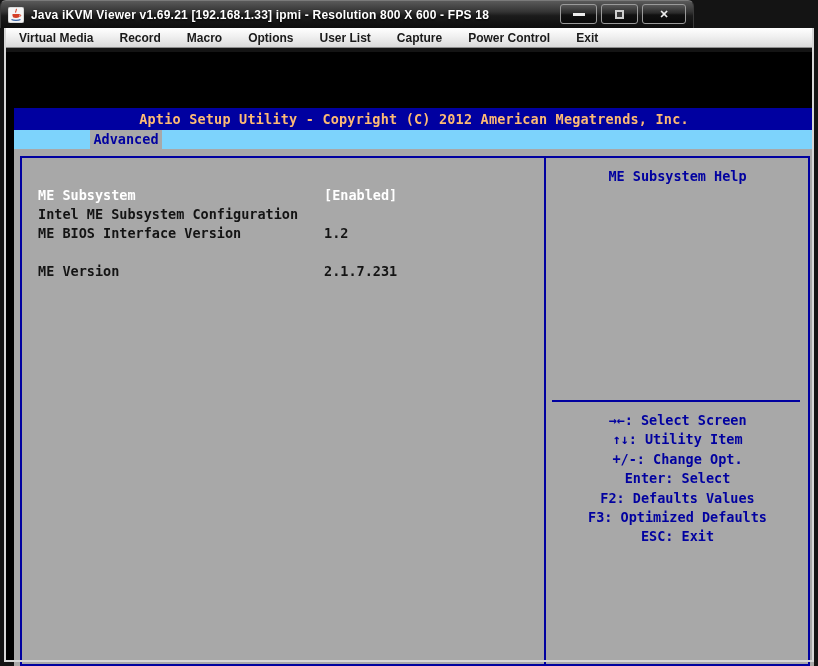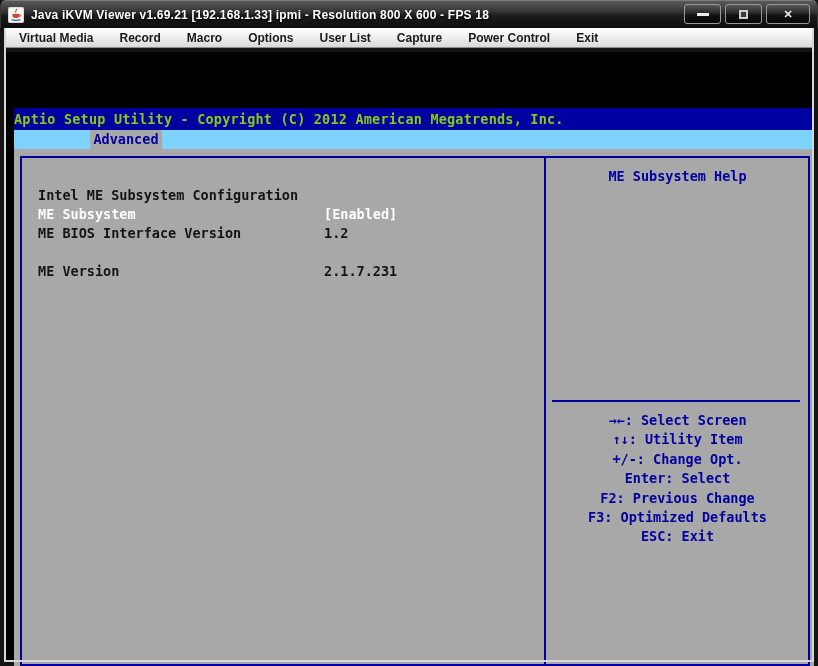--- a/index.html
+++ b/index.html
@@ -5,21 +5,21 @@
   * { margin:0; padding:0; box-sizing:border-box; }
   html,body { width:818px; height:666px; }
   body {
     position:relative; overflow:hidden;
     background:#141414;
     font-family:"Liberation Sans", sans-serif;
   }
 
   
   .titlebar {
-    position:absolute; left:0; top:0; width:818px; height:28px;
+    position:absolute; left:0; top:0; width:694px; height:28px;
     background:linear-gradient(#5a5a5a 0%, #343434 40%, #1b1b1b 55%, #0e0e0e 100%);
     border-radius:6px 6px 0 0;
     border-top:1px solid #7a7a7a;
     border-left:1px solid #3a3a3a; border-right:1px solid #3a3a3a;
   }
   .java-icon { position:absolute; left:7px; top:6px; width:16px; height:16px; }
   .title-text {
     position:absolute; left:30px; top:7px;
     color:#ffffff; font-size:12px; font-weight:bold; letter-spacing:.2px;
     text-shadow:0 1px 2px #000; white-space:nowrap;
@@ -57,22 +57,22 @@
 
   
   .client { position:absolute; left:6px; top:52px; width:806px; height:608px; background:#000; }
   .screen {
     position:absolute; left:8px; top:56px; width:800px; height:600px;
     background:#000;
     font-family:"DejaVu Sans Mono","Liberation Mono",monospace;
     font-weight:bold; font-size:13.5px; z-index:3;
   }
   .bios-header {
-    height:22px; background:#0000a0; color:#84cc16;
-    text-align:left; line-height:22px; letter-spacing:.2px;
+    height:22px; background:#0000a0; color:#fdba74;
+    text-align:center; line-height:22px; letter-spacing:.2px;
   }
   .bios-tabrow { height:19px; background:#7dd3fc; position:relative; }
   .tab-advanced {
     position:absolute; left:76px; top:0; width:72px; height:19px;
     background:#a8a8a8; color:#0101a0; text-align:center; line-height:19px; cursor:default;
   }
   .bios-main { height:531px; background:#a8a8a8; position:relative; }
   .content-box {
     position:absolute; left:6px; top:7px; width:790px; height:510px;
     border:2px solid #0101a0; display:flex;
@@ -133,45 +133,45 @@
     <div class="bios-header">Aptio Setup Utility - Copyright (C) 2012 American Megatrends, Inc.</div>
 
     <div class="bios-tabrow">
       <div class="tab-advanced">Advanced</div>
     </div>
 
     <div class="bios-main">
       <div class="content-box">
 
         <div class="left-pane">
-          <div class="bios-row section-title">Intel ME Subsystem Configuration</div>
           <div class="bios-row selected">
             <span>ME Subsystem</span>
             <span class="val">[Enabled]</span>
           </div>
+          <div class="bios-row section-title">Intel ME Subsystem Configuration</div>
           <div class="bios-row">
             <span>ME BIOS Interface Version</span>
             <span class="val">1.2</span>
           </div>
           <div class="bios-row"></div>
           <div class="bios-row">
             <span>ME Version</span>
             <span class="val">2.1.7.231</span>
           </div>
         </div>
 
         <div class="right-pane">
           <div class="help-title">ME Subsystem Help</div>
           <div class="help-spacer"></div>
           <div class="legend-divider"></div>
           <div class="legend-row">→←: Select Screen</div>
           <div class="legend-row">↑↓: Utility Item</div>
           <div class="legend-row">+/-: Change Opt.</div>
           <div class="legend-row">Enter: Select</div>
-          <div class="legend-row">F2: Previous Change</div>
+          <div class="legend-row">F2: Defaults Values</div>
           <div class="legend-row">F3: Optimized Defaults</div>
           <div class="legend-row">ESC: Exit</div>
         </div>
 
       </div>
     </div>
 
   </div>
 </div>
 

